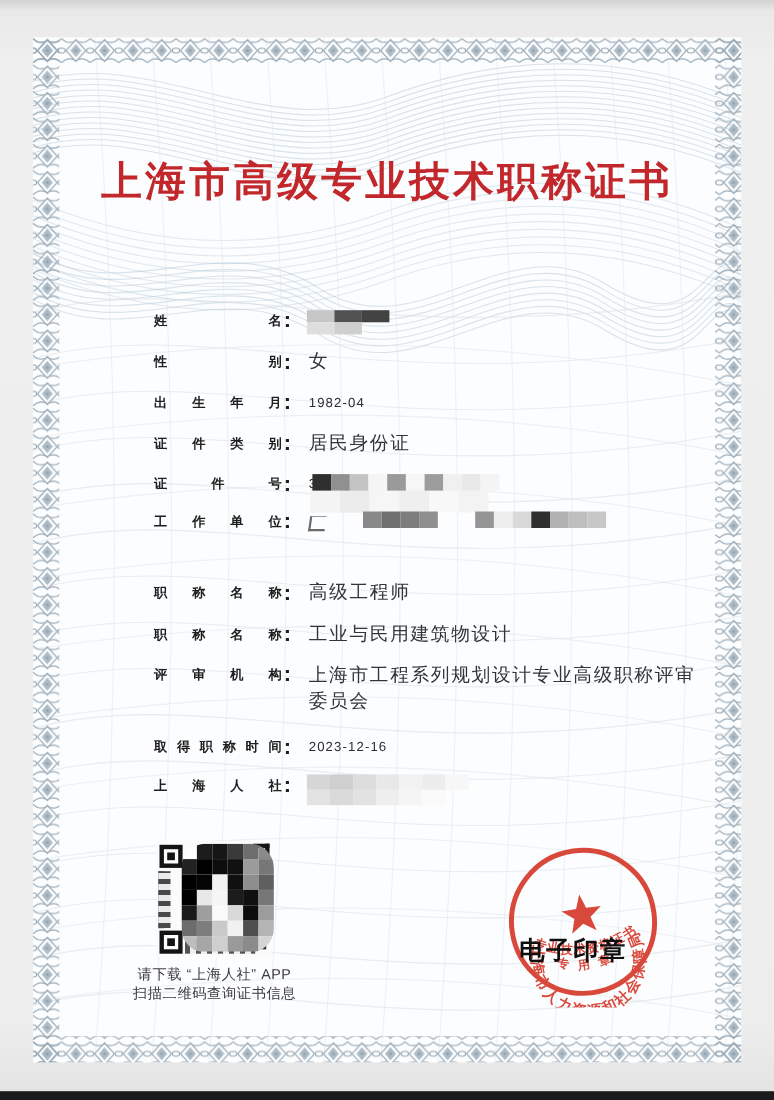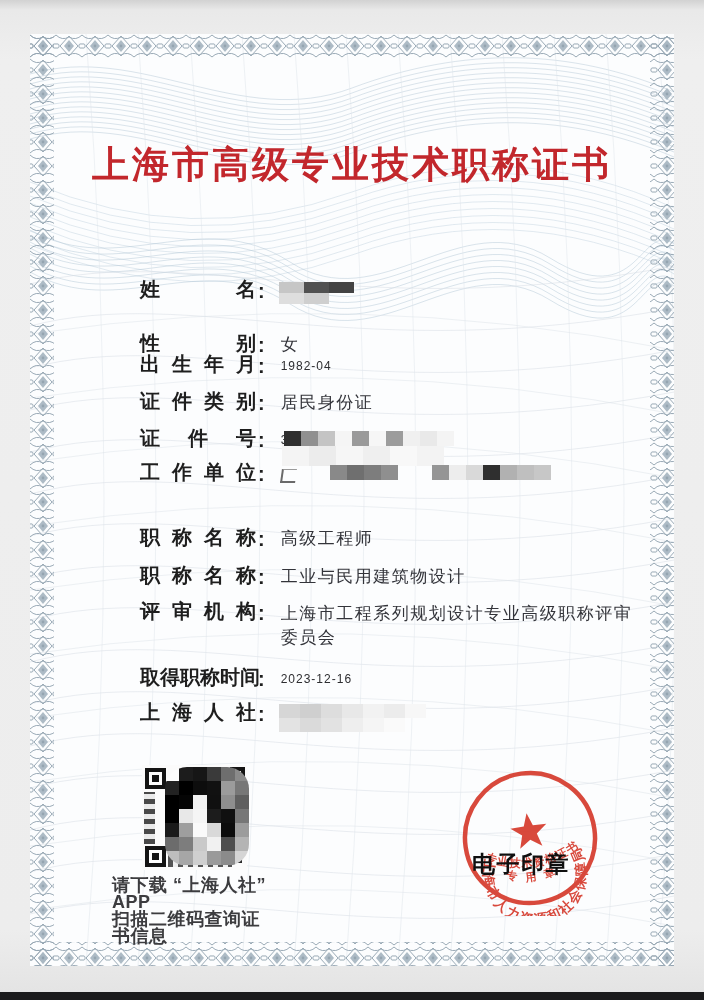--- a/index.html
+++ b/index.html
@@ -7,22 +7,22 @@
   .photo{position:relative;width:704px;height:1000px;overflow:hidden;
     background:linear-gradient(180deg,#d2d2d2 0px,#e9e9e9 10px,#efefef 60px,#ededed 930px,#e4e4e4 992px);}
   .bottom-strip{position:absolute;left:0;top:992px;width:704px;height:8px;background:#1b1b1d;}
   .cert{position:absolute;left:30px;top:34px;width:644px;height:932px;background:#fcfdfe;}
   .cert-border-svg,.guilloche-svg{position:absolute;left:0;top:0;}
   
   .title{position:absolute;left:30px;top:140px;width:644px;text-align:center;
     font-size:37px;font-weight:bold;letter-spacing:3px;color:#c2272c;z-index:3;}
   
   .row{position:absolute;left:140px;white-space:nowrap;z-index:3;display:flex;align-items:flex-start;}
-  .lbl{display:inline-block;width:116px;font-size:20px;font-weight:bold;color:#1e1e1e;
-    text-align:justify;text-align-last:justify;line-height:22px;font-family:Liberation Mono, monospace;}
+  .lbl{display:inline-block;width:116px;font-size:12px;font-weight:bold;color:#1e1e1e;
+    text-align:justify;text-align-last:justify;line-height:22px;}
   .colon{font-size:20px;font-weight:bold;color:#1e1e1e;margin-left:2px;line-height:22px;}
   .val{margin-left:16px;font-family:"Liberation Serif",serif;font-size:17px;letter-spacing:1.5px;
     color:#33343a;line-height:22px;}
   .val.num{font-family:"Liberation Sans",sans-serif;font-size:12px;letter-spacing:1px;color:#2d2d30;}
   .val.wrap{white-space:normal;width:356px;line-height:24px;}
   
   .mosaic{display:inline-flex;flex-direction:column;vertical-align:top;}
   .mosaic .mrow{display:flex;}
   .mosaic .mrow span{display:block;}
   .m-name{margin-left:14px;margin-top:2px;}
@@ -42,22 +42,22 @@
   .tr-bracket{position:absolute;right:2px;top:2px;width:15px;height:13px;
     border-top:4px solid #141414;border-right:4px solid #141414;box-sizing:border-box;}
   .qr-noise-left{position:absolute;left:2px;top:27px;width:11px;height:52px;opacity:.85;
     background:repeating-linear-gradient(0deg,#2a2a2a 0 5px,#e8e8e8 5px 10px),
                repeating-linear-gradient(90deg,#444 0 5px,transparent 5px 11px);}
   .qr-noise-bottom{position:absolute;left:26px;top:90px;width:64px;height:12px;opacity:.8;
     background:repeating-linear-gradient(90deg,#2a2a2a 0 5px,#ececec 5px 10px);}
   .qr-dot{position:absolute;right:5px;bottom:7px;width:6px;height:6px;background:#2a2a2a;}
   .qr-blob{position:absolute;left:23px;top:2px;width:84px;height:99px;border-radius:22px;overflow:hidden;}
   .qr-blob .mrow span{width:14px;height:14px;}
-  .qr-caption{position:absolute;left:112px;top:877px;width:166px;text-align:left;z-index:3;
-    font-size:18px;font-weight:bold;color:#3c3c3f;line-height:17px;letter-spacing:.5px;}
+  .qr-caption{position:absolute;left:112px;top:877px;width:166px;text-align:center;z-index:3;
+    font-size:13px;font-weight:normal;color:#3c3c3f;line-height:17px;letter-spacing:.5px;}
   
   .seal-svg{position:absolute;left:452px;top:760px;z-index:3;}
   .eseal-text{position:absolute;left:472px;top:849px;z-index:4;font-size:23px;font-weight:bold;
     color:#0f0f0f;letter-spacing:1.5px;}
 </style>
 </head>
 <body>
 
 <div class="photo">
 
@@ -179,21 +179,21 @@
           <span style="width: 25px; height: 11px; background: rgb(81, 81, 81);"></span>
           <span style="width: 25px; height: 11px; background: rgb(67, 67, 67);"></span>
         </div>
         <div class="mrow">
           <span style="width: 25px; height: 11px; background: rgb(222, 222, 222);"></span>
           <span style="width: 25px; height: 11px; background: rgb(207, 207, 207);"></span>
           <span style="width: 25px; height: 11px;"></span>
         </div>
       </span>
   </div>
-  <div class="row" style="top:334px">
+  <div class="row" style="top:318px">
     <span class="lbl">性别</span>
       <span class="colon">:</span>
     <span class="val">女</span>
   </div>
   <div class="row" style="top:355px">
     <span class="lbl">出生年月</span>
       <span class="colon">:</span>
     <span class="val num">1982-04</span>
   </div>
   <div class="row" style="top:392px">

